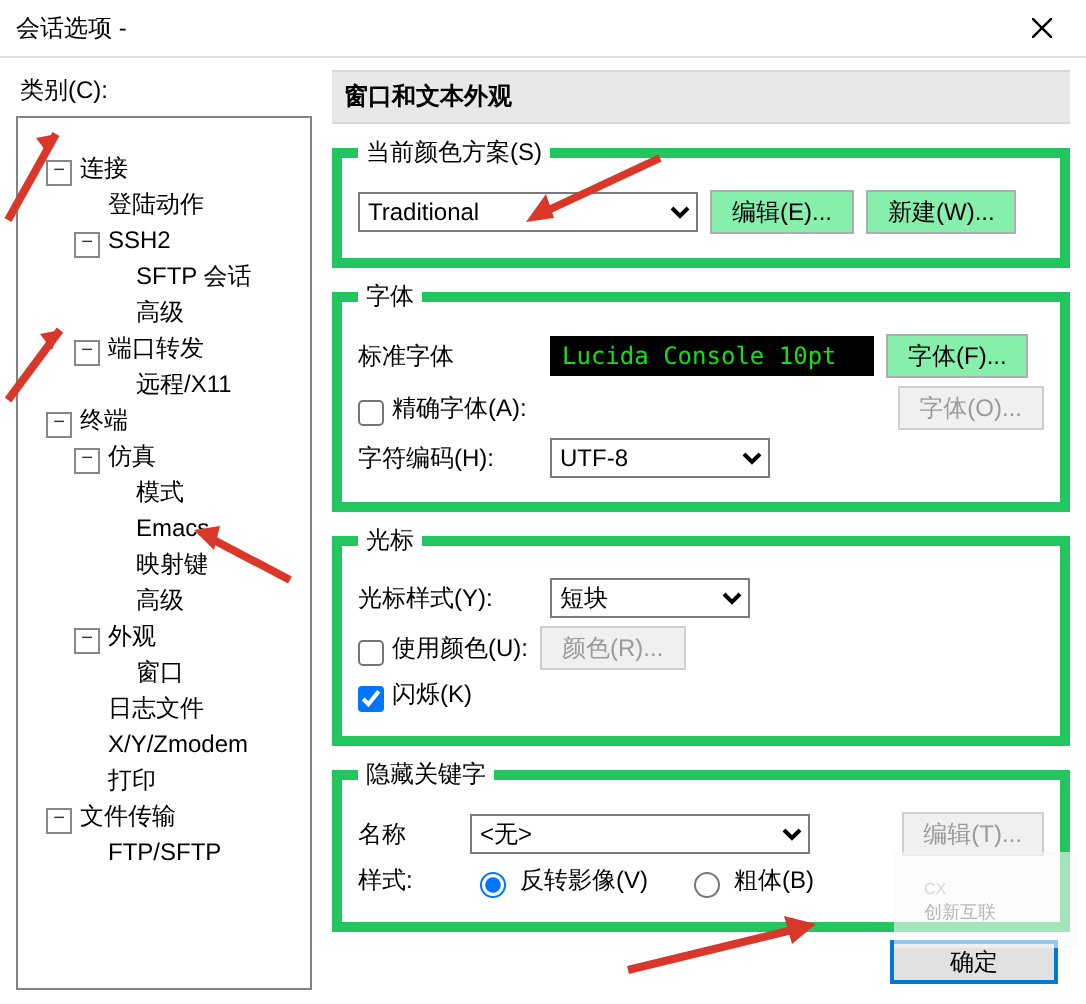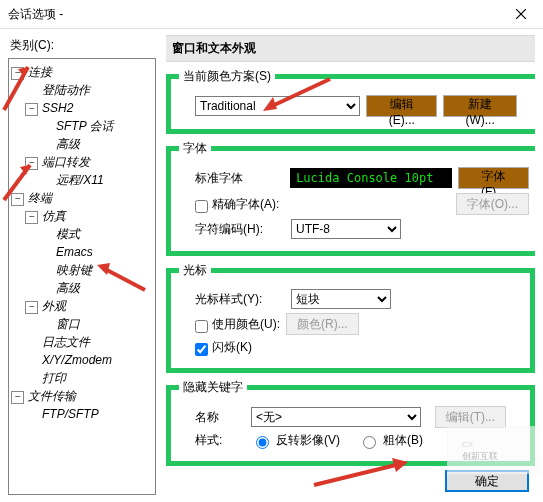--- a/index.html
+++ b/index.html
@@ -33,21 +33,21 @@
   }
   .left-col { width: 148px; display: flex; flex-direction: column; }
   .cat-label { margin: 2px 0 4px 2px; }
   .tree-wrap {
     flex: 1;
     border: 1px solid #828282;
     padding: 4px 2px;
     overflow: hidden;
     background: #fff;
   }
-  .tree { list-style: none; margin:0; padding:0;font-style:italic; }
+  .tree { list-style: none; margin:12px; padding:0; }
   .tree ul { list-style: none; margin:0; padding:0 0 0 14px; }
   .tree li { position: relative; line-height: 18px; white-space: nowrap; }
   .tree .exp {
     display: inline-block; width: 11px; height: 11px;
     border: 1px solid #888; text-align: center; line-height: 9px;
     font-size: 10px; margin-right: 4px; background: #fff; color:#333;
     cursor: default;
   }
   .tree .noexp { display:inline-block; width: 17px; }
   .right-col {
@@ -62,26 +62,26 @@
     font-weight: bold;
     border: 1px solid #d8d8d8;
     border-left: none; border-right: none;
   }
   fieldset {
     border: 5px solid #22c55e;
     margin: 6px 0 0 0;
     padding: 6px 8px 8px 8px;
   }
   legend { padding: 0 4px; }
-  .row { display: flex; align-items: center; margin: 4px 16px; gap: 6px; }
+  .row { display: flex; align-items: center; margin: 4px 0; gap: 6px; }
   .row label.lbl { width: 90px; }
   select, input[type=text] { border: 1px solid #7a7a7a; height: 20px; font-size: 12px; }
   select { background: #fff; }
   button.win {
-    border: 1px solid #adadad; background: #a16207;
+    border: 1px solid #adadad; background: #86efac;
     height: 22px; padding: 0 10px; font-size: 12px;
     min-width: 70px;
   }
   button.win:disabled, button.win.disabled {
     color: #9a9a9a; border-color: #d0d0d0; background:#f0f0f0;
   }
   .font-sample {
     background: #000; color: #15e015; font-family: "Lucida Console", monospace;
     padding: 3px 6px; display:inline-block; min-width: 150px; font-size: 12px;
   }

